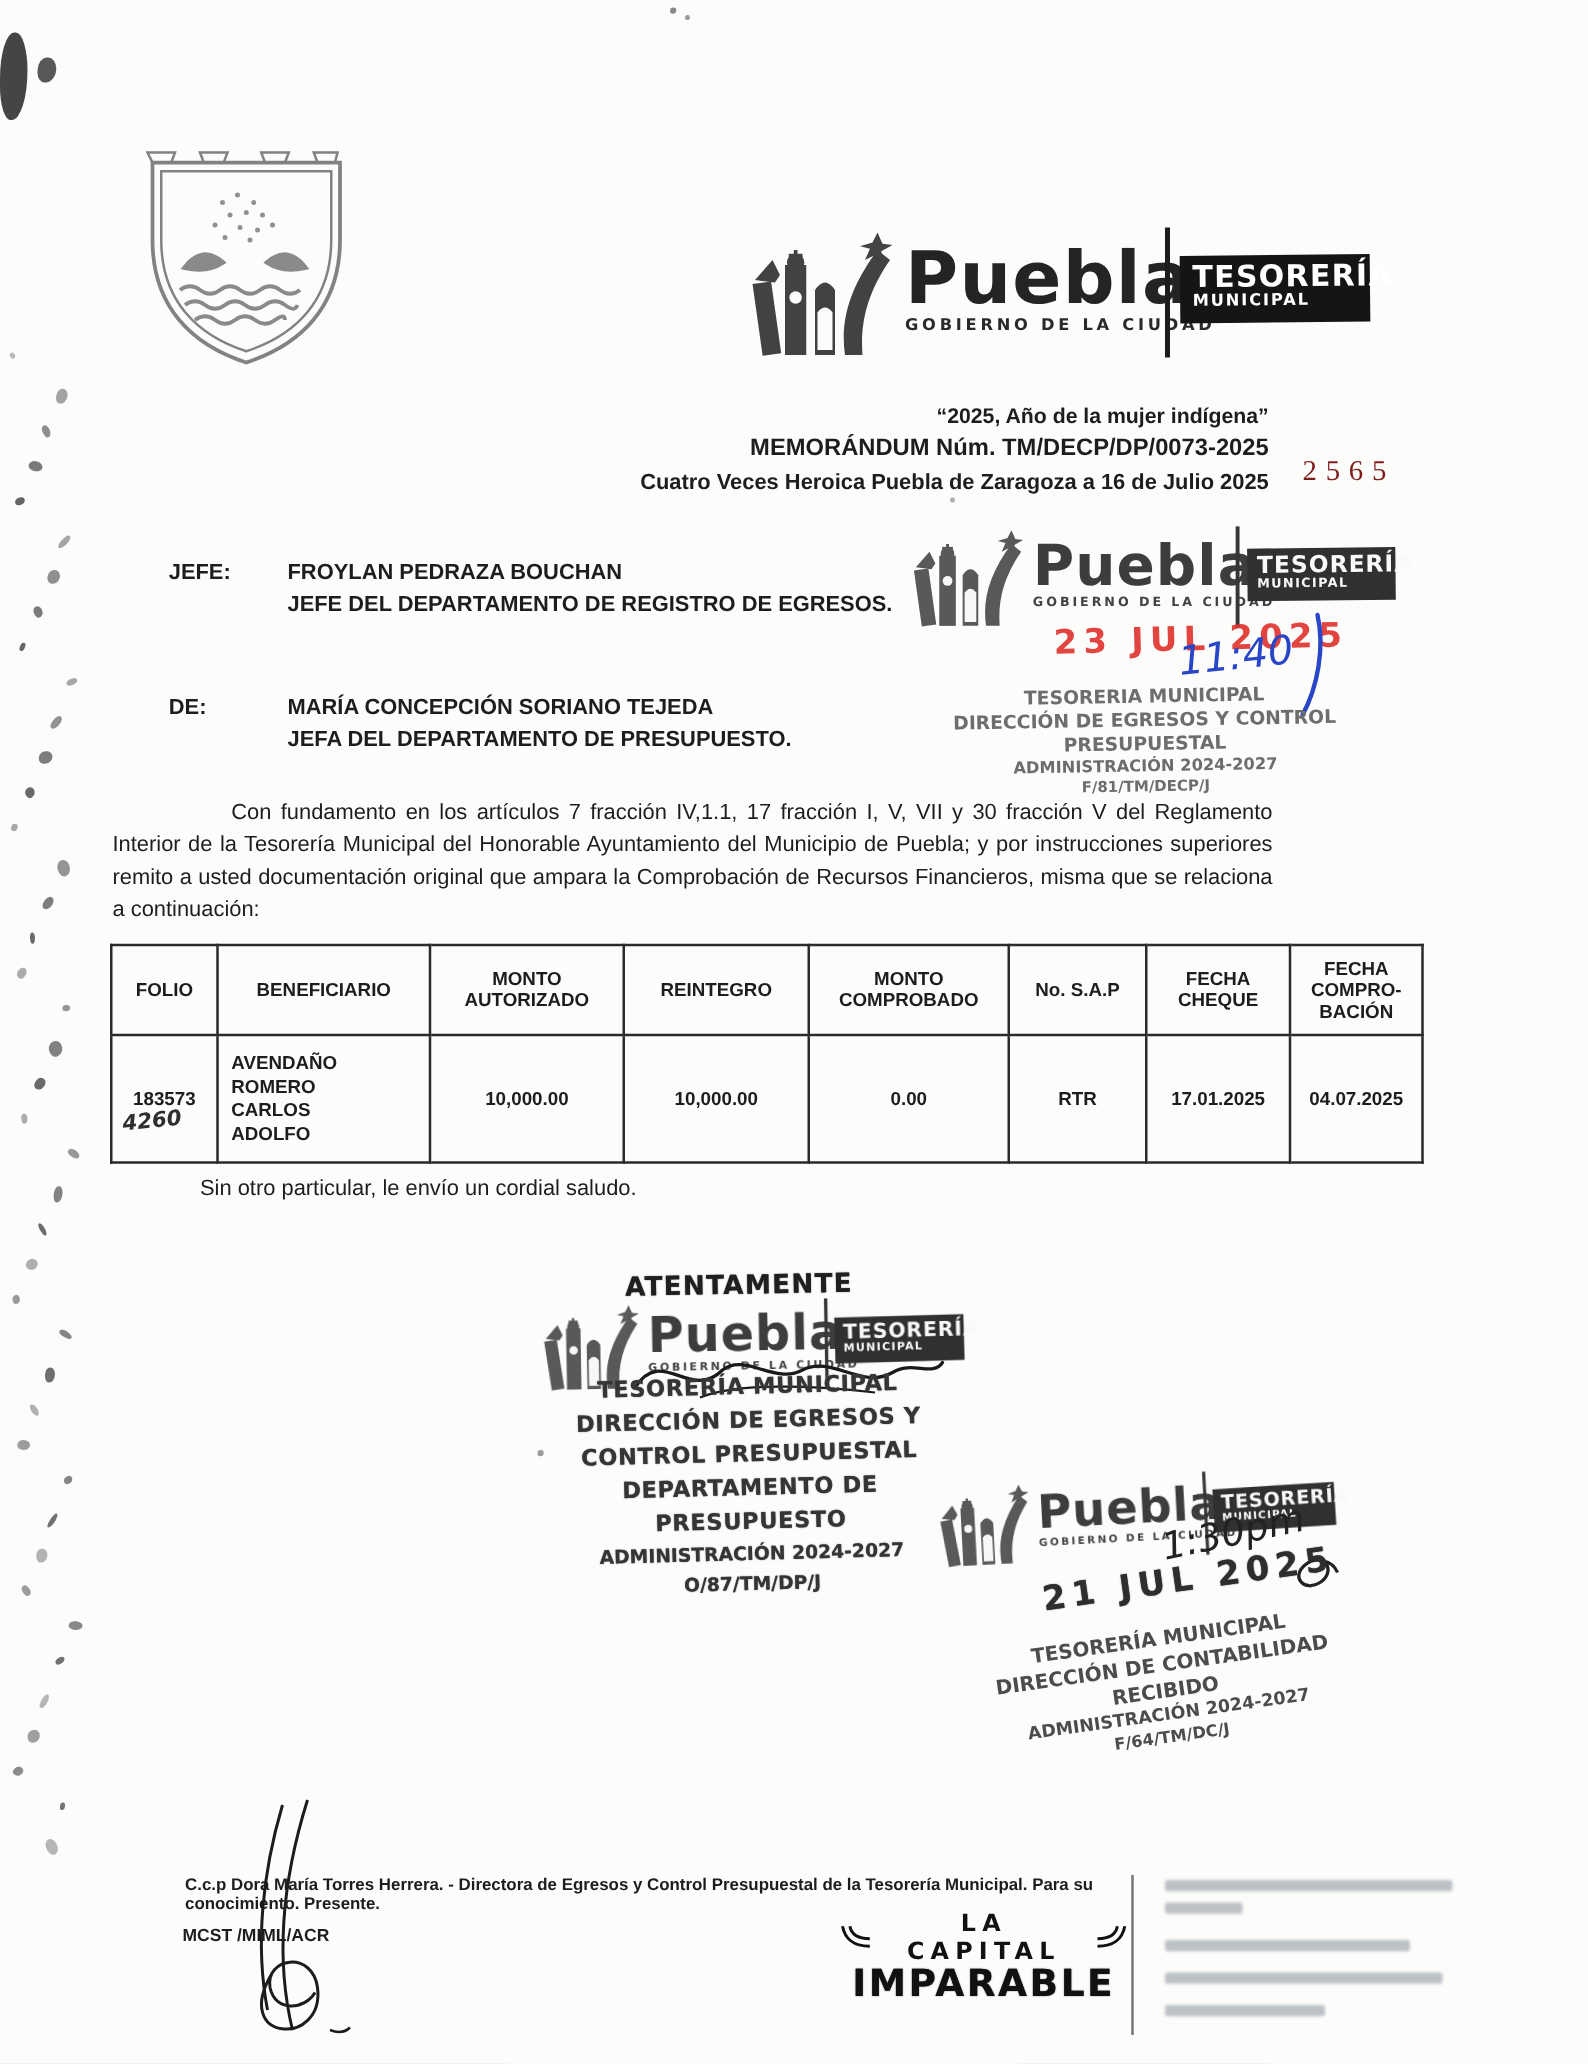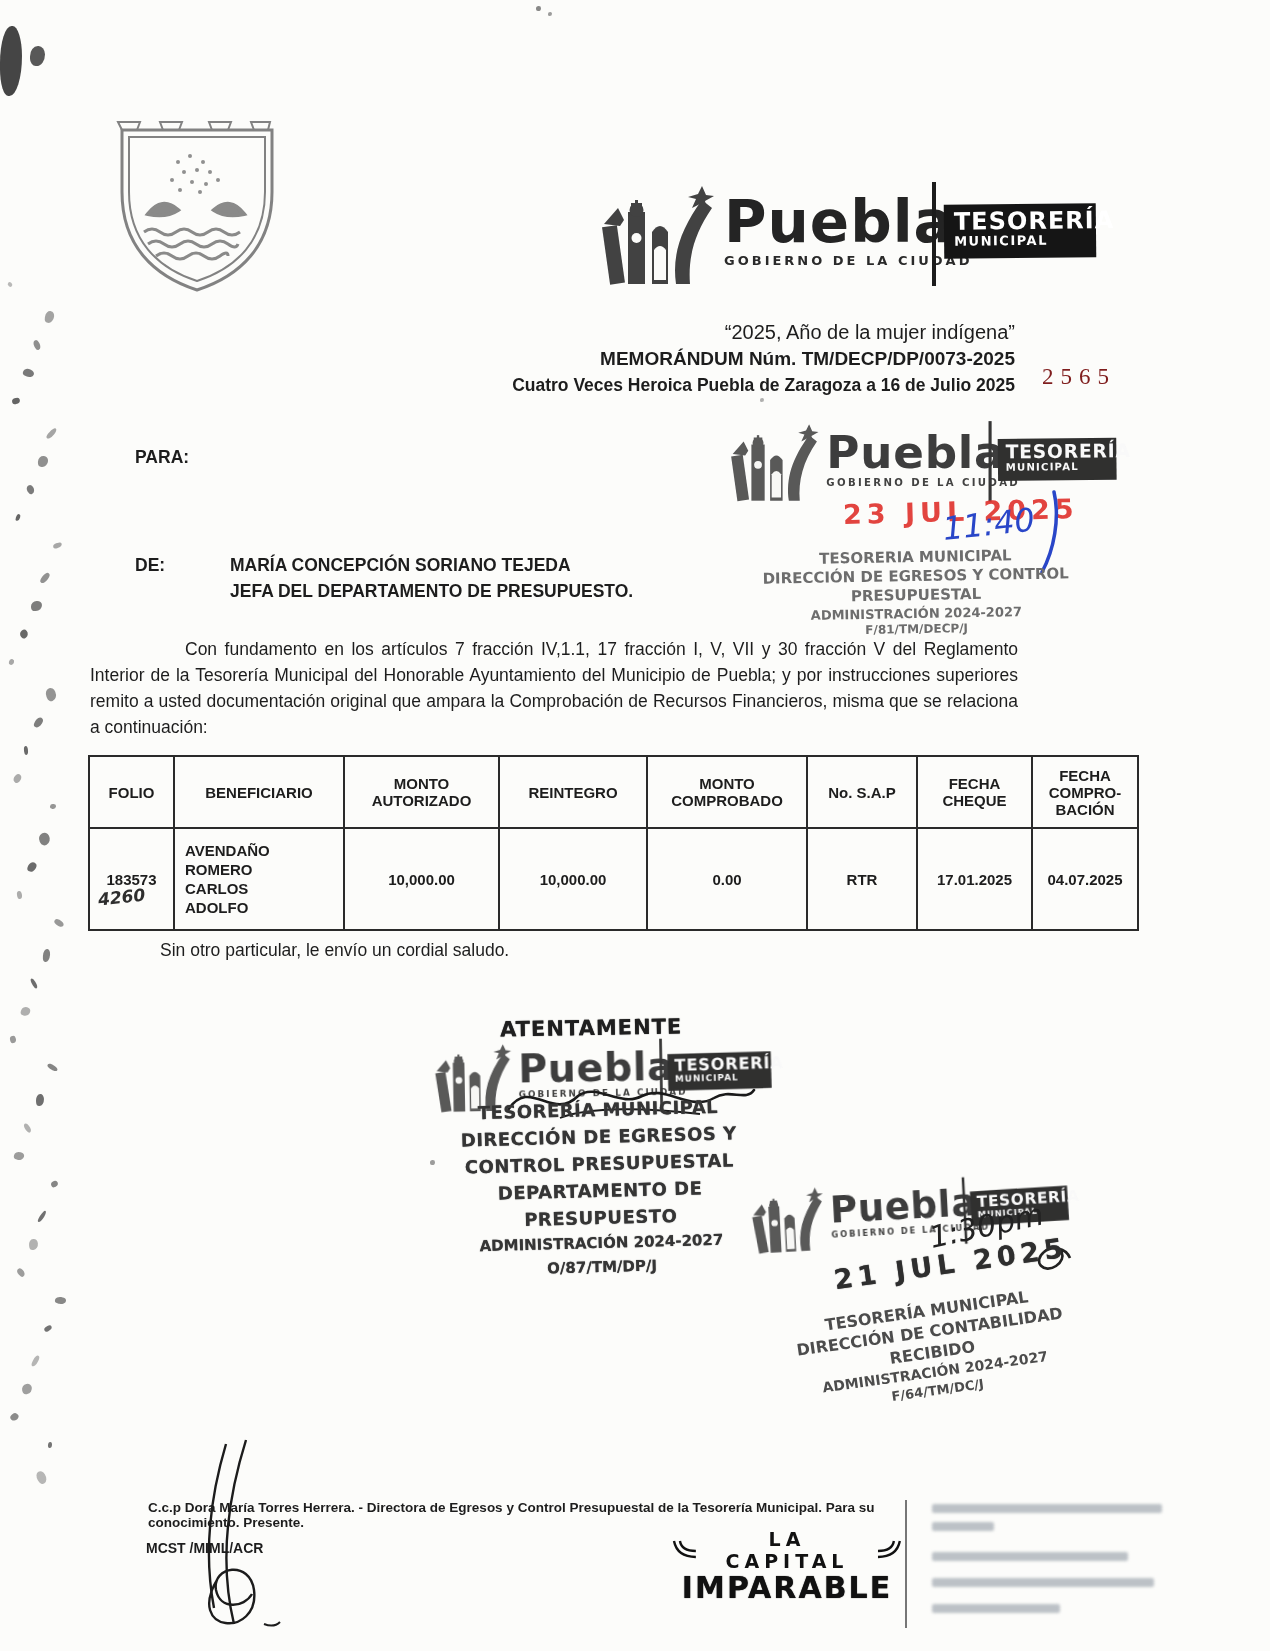--- a/index.html
+++ b/index.html
@@ -19,21 +19,21 @@
   .plogo .word{position:absolute;left:126px;top:16px;}
   .plogo .word .nm{font-weight:800;font-size:58px;line-height:56px;letter-spacing:1px;color:#242424;font-family:"DejaVu Sans",sans-serif;}
   .plogo .word .tg{font-weight:700;font-size:13px;letter-spacing:3px;color:#2a2a2a;margin-top:3px;font-family:"DejaVu Sans",sans-serif;}
   .plogo .bar{position:absolute;left:334px;top:4px;width:4px;height:104px;background:#1c1c1c;}
   .plogo .badge{position:absolute;left:346px;top:26px;width:152px;height:54px;background:#151515;color:#fff;padding:4px 8px 0 10px;box-sizing:border-box;transform:rotate(-.6deg);}
   .plogo .badge .b1{font-weight:800;font-size:24px;letter-spacing:1px;line-height:26px;font-family:"DejaVu Sans",sans-serif;}
   .plogo .badge .b2{font-weight:700;font-size:13px;letter-spacing:1.5px;line-height:14px;font-family:"DejaVu Sans",sans-serif;}
   .degraded{filter:blur(.4px) contrast(.95);opacity:.9;}
   
   .headline{position:absolute;right:255px;top:320px;text-align:right;}
-  .headline .motto{font-size:20px;font-weight:400;line-height:25px;}
+  .headline .motto{font-size:17px;font-weight:700;line-height:25px;}
   .headline .memo{font-size:19px;font-weight:800;line-height:27px;}
   .headline .dateline{font-size:17.5px;font-weight:600;line-height:26px;margin-left:33px;}
   .rednum{position:absolute;left:1042px;top:364px;color:#7f1d1d;font-family:"Liberation Serif",serif;font-weight:400;font-size:23px;letter-spacing:7px;}
   
   .addr{position:absolute;font-weight:800;font-size:17.5px;line-height:26px;}
   .addr .lbl{position:absolute;left:0;top:0;}
   .addr .who{margin-left:95px;}
   
   .bodytext{position:absolute;left:90px;top:636px;width:928px;font-size:17.5px;line-height:26px;text-align:justify;text-indent:95px;}
   .closing{position:absolute;left:160px;top:940px;font-size:17.5px;}
@@ -189,21 +189,25 @@
 </div>
 
   <div class="headline">
     <div class="motto">“2025, Año de la mujer indígena”</div>
     <div class="memo">MEMORÁNDUM Núm. TM/DECP/DP/0073-2025</div>
     <div class="dateline">Cuatro Veces Heroica Puebla de Zaragoza a 16 de Julio 2025</div>
   </div>
   <div class="rednum">2565</div>
 
   <div class="addr" style="left:135px;top:444px;">
-    <span class="lbl">PARA:</span>
+    <span class="lbl">JEFE:</span>
+    <div class="who">
+      <div>FROYLAN PEDRAZA BOUCHAN</div>
+      <div>JEFE DEL DEPARTAMENTO DE REGISTRO DE EGRESOS.</div>
+    </div>
   </div>
 
   <div class="logo-slot degraded" style="left:728px;top:418px;transform:scale(0.78);">
   <div class="plogo">
     <svg class="sky" width="118" height="102" viewBox="0 0 118 102">
       <g fill="#333" stroke="none" opacity="0.92">
         <polygon points="6,38 20,22 26,34 22,40"></polygon>
         <rect x="8" y="40" width="15" height="58" transform="rotate(-8 15 69)"></rect>
         <rect x="30" y="26" width="17" height="72"></rect>
         <circle cx="38.5" cy="24" r="7"></circle>

